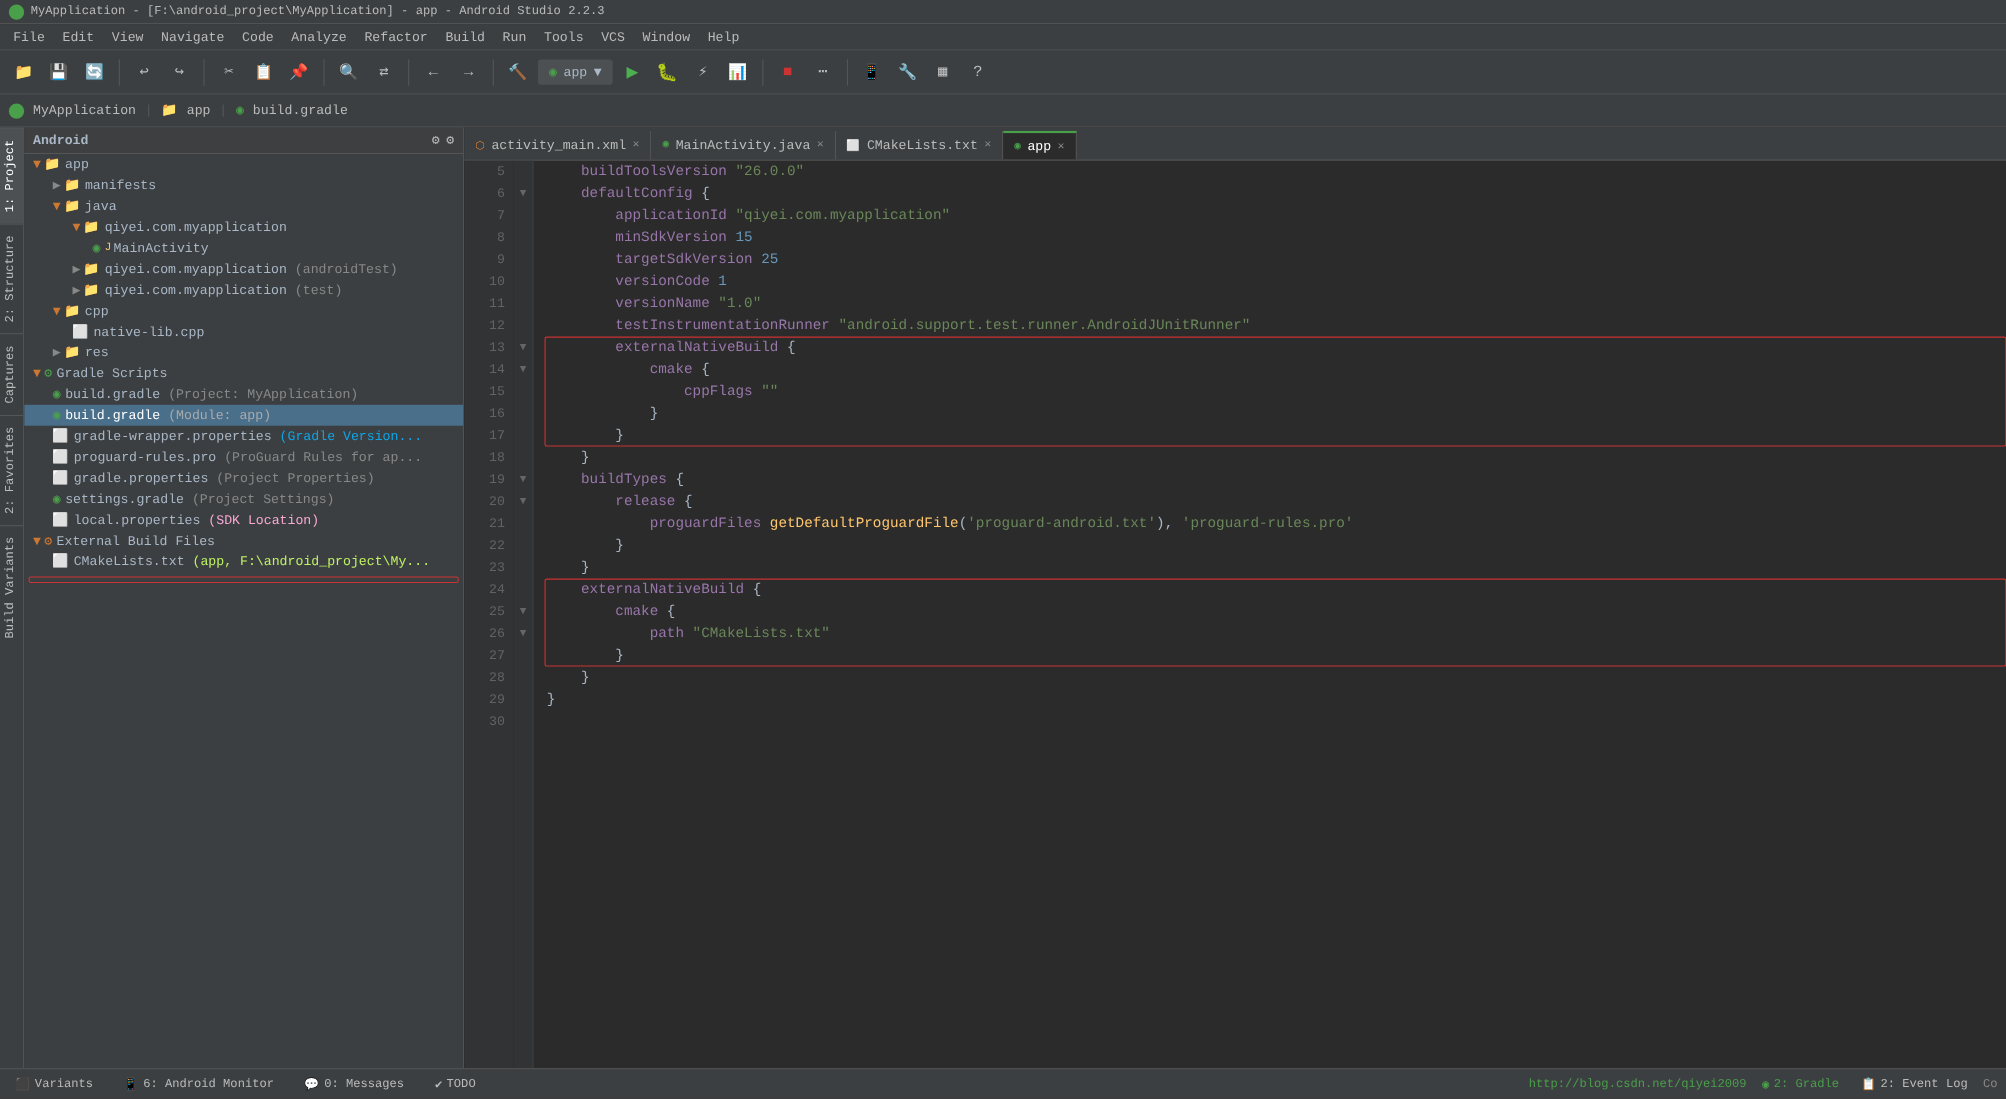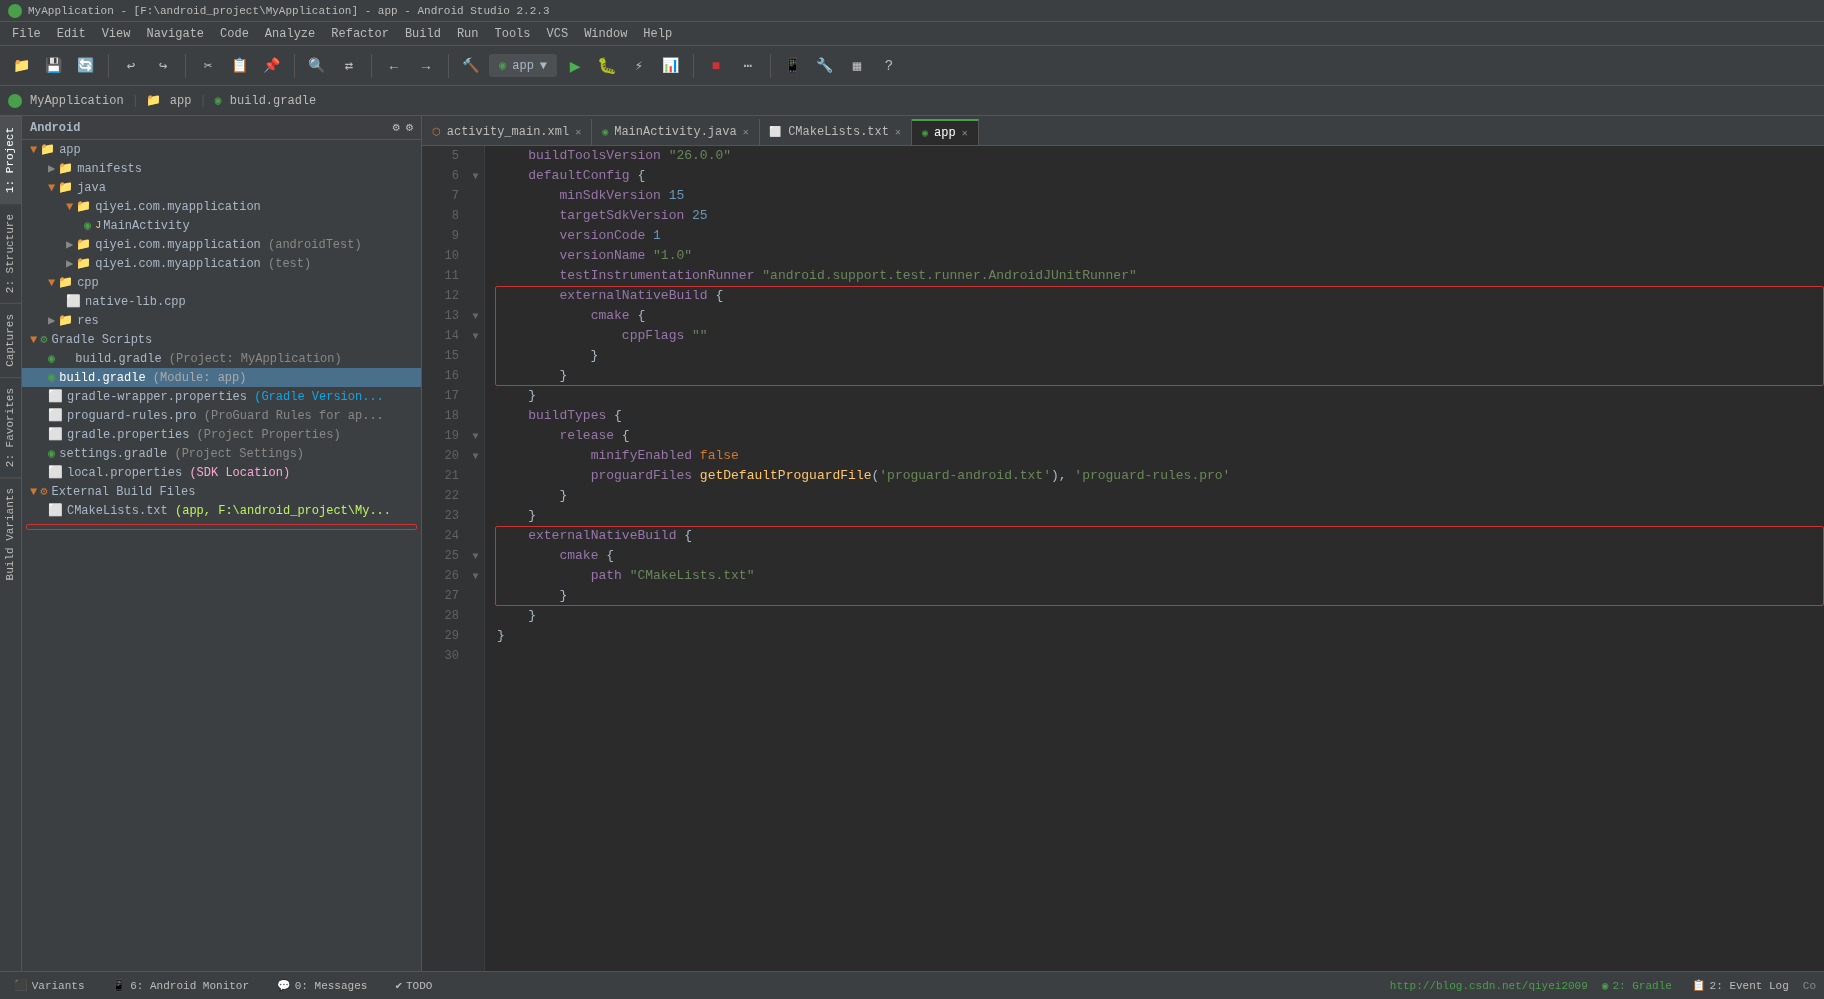--- a/index.html
+++ b/index.html
@@ -411,21 +411,21 @@
     </div>
 
     <div class="tree-item" style="padding-left:8px;">
       <span style="color:#cc7832;margin-right:3px;">▼</span>
       <span style="color:#4a9f4a;margin-right:4px;">⚙</span>
       <span style="color:#a9b7c6;">Gradle Scripts</span>
     </div>
 
     <div class="tree-item" style="padding-left:26px;">
       <span style="color:#4a9f4a;margin-right:4px;">◉</span>
-      <span style="color:#a9b7c6;margin-left:16px;">build.gradle <span style="color:#888;">(Project: MyApplication)</span></span>
+      <span style="color:#a9b7c6;">build.gradle <span style="color:#888;">(Project: MyApplication)</span></span>
     </div>
 
     <div class="tree-item selected" style="padding-left:26px;">
       <span style="color:#4a9f4a;margin-right:4px;">◉</span>
       <span style="color:#ffffff;">build.gradle <span style="color:#aaa;">(Module: app)</span></span>
     </div>
 
     <div class="tree-item" style="padding-left:26px;">
       <span style="color:#888;margin-right:4px;">⬜</span>
       <span style="color:#a9b7c6;">gradle-wrapper.properties <span style="color:#0ea5e9;">(Gradle Version...</span></span>
@@ -551,20 +551,23 @@
       <div class="code-area">
 
         <div class="code-line">
           <span class="plain">    </span><span class="field">buildToolsVersion</span><span class="plain"> </span><span class="str">"26.0.0"</span>
         </div>
 
         <div class="code-line">
           <span class="plain">    </span><span class="field">defaultConfig</span><span class="plain"> {</span>
         </div>
 
+        <div class="code-line">
+          <span class="plain">        </span><span class="field">applicationId</span><span class="plain"> </span><span class="str">"qiyei.com.myapplication"</span>
+        </div>
 
         <div class="code-line">
           <span class="plain">        </span><span class="field">minSdkVersion</span><span class="plain"> </span><span class="num">15</span>
         </div>
 
         <div class="code-line">
           <span class="plain">        </span><span class="field">targetSdkVersion</span><span class="plain"> </span><span class="num">25</span>
         </div>
 
         <div class="code-line">
@@ -608,23 +611,20 @@
         </div>
 
         <div class="code-line">
           <span class="plain">    </span><span class="field">buildTypes</span><span class="plain"> {</span>
         </div>
 
         <div class="code-line">
           <span class="plain">        </span><span class="field">release</span><span class="plain"> {</span>
         </div>
 
-        <div class="code-line">
-          <span class="plain">            </span><span class="field">minifyEnabled</span><span class="plain"> </span><span class="kw">false</span>
-        </div>
 
         <div class="code-line">
           <span class="plain">            </span><span class="field">proguardFiles</span><span class="plain"> </span><span class="fn">getDefaultProguardFile</span><span class="plain">(</span><span class="str">'proguard-android.txt'</span><span class="plain">), </span><span class="str">'proguard-rules.pro'</span>
         </div>
 
         <div class="code-line">
           <span class="plain">        }</span>
         </div>
 
         <div class="code-line">

